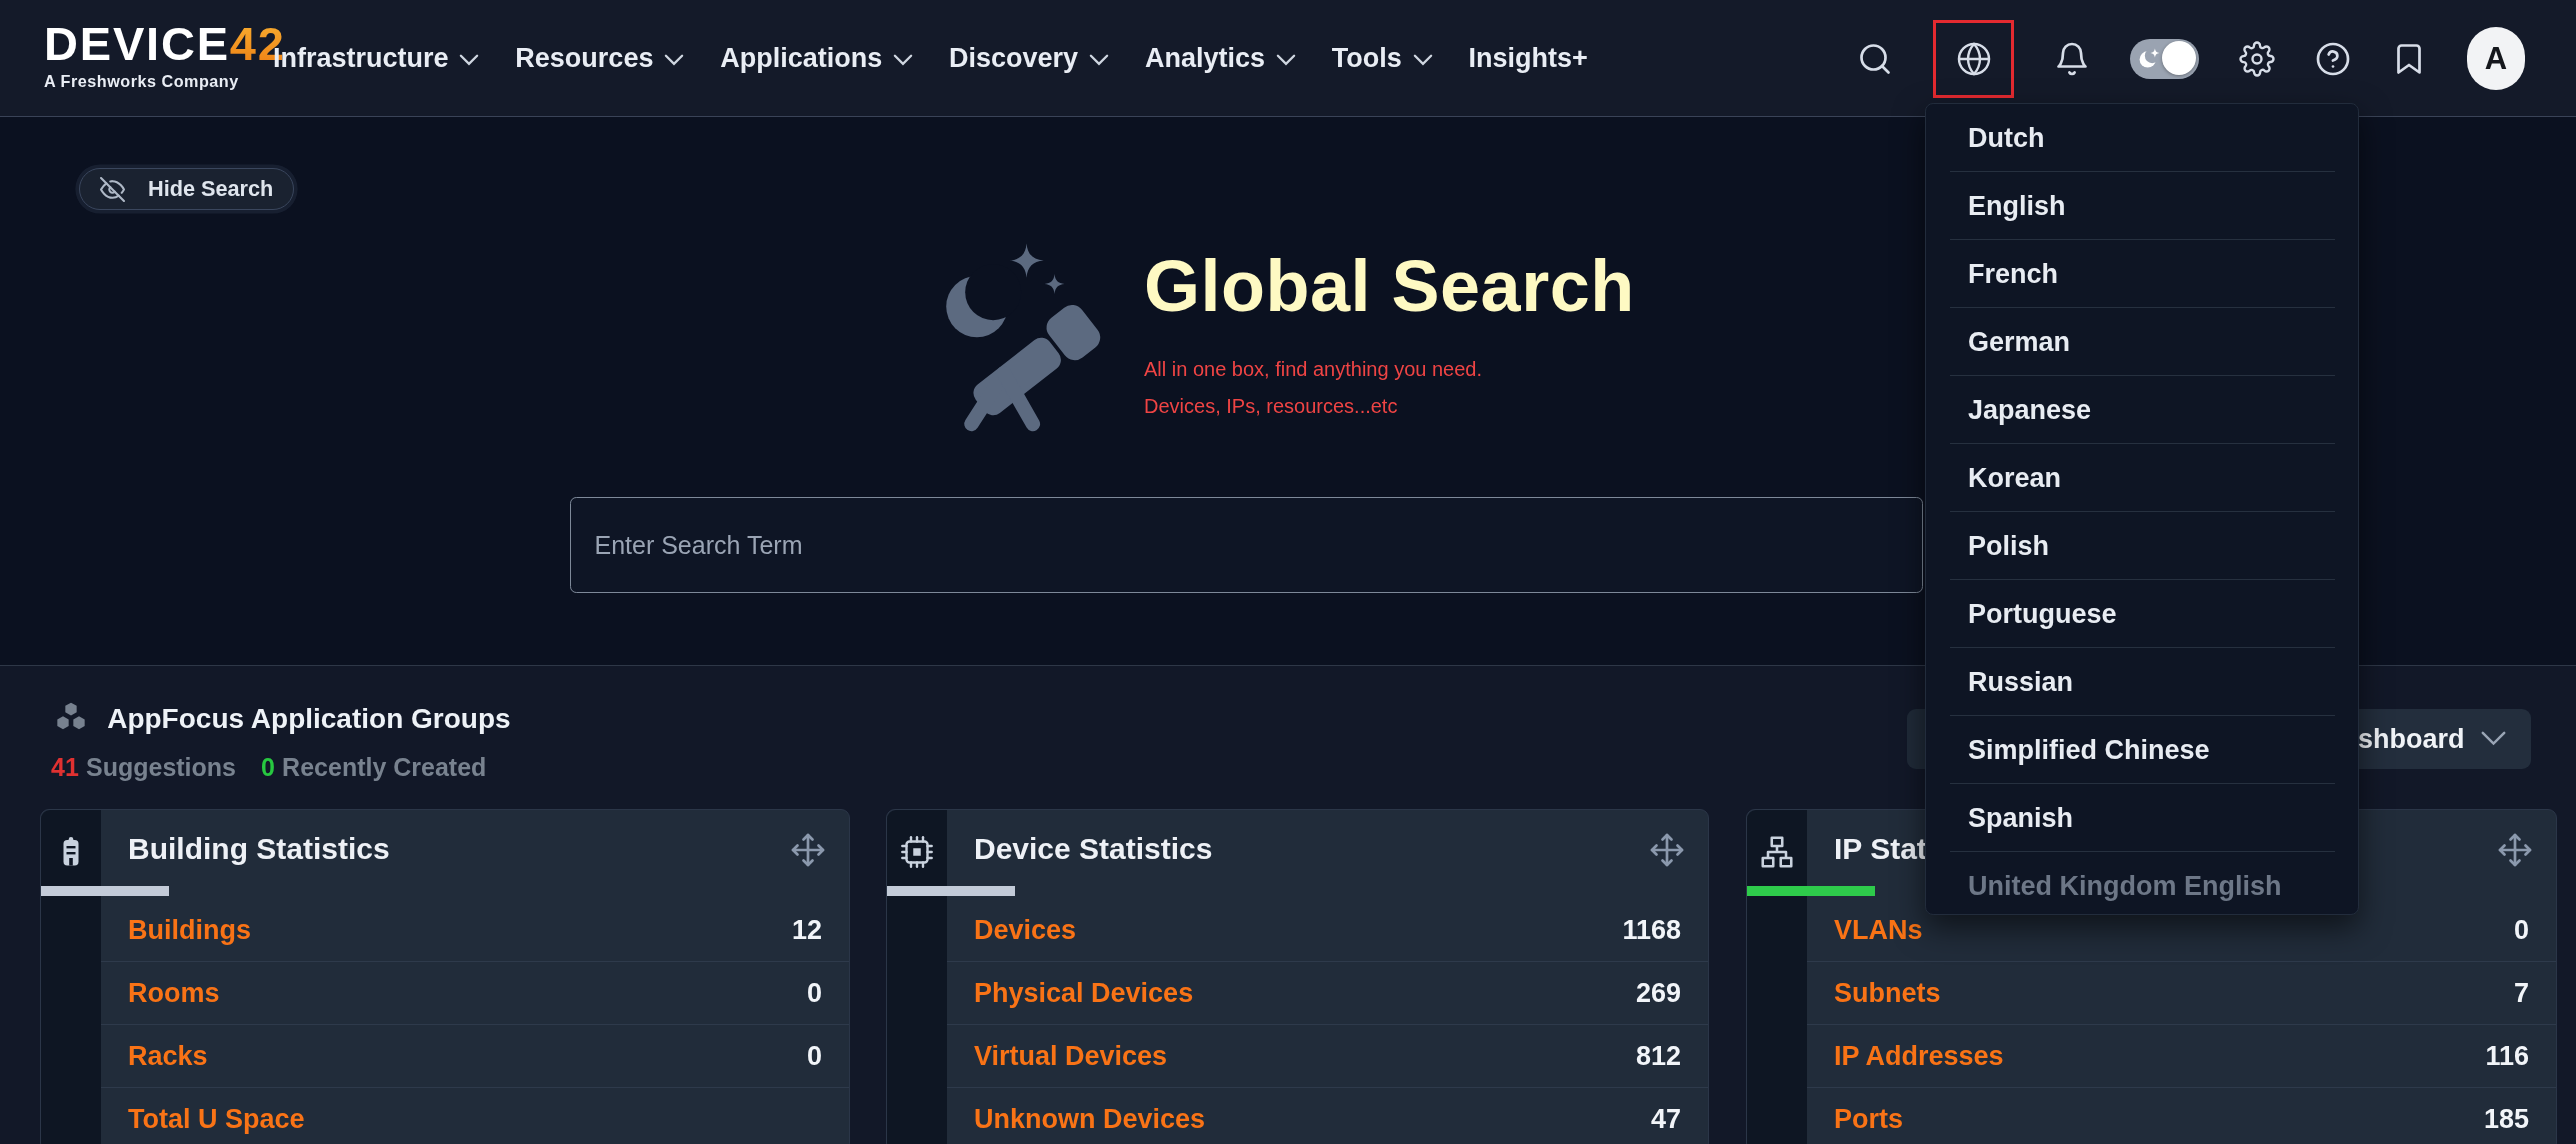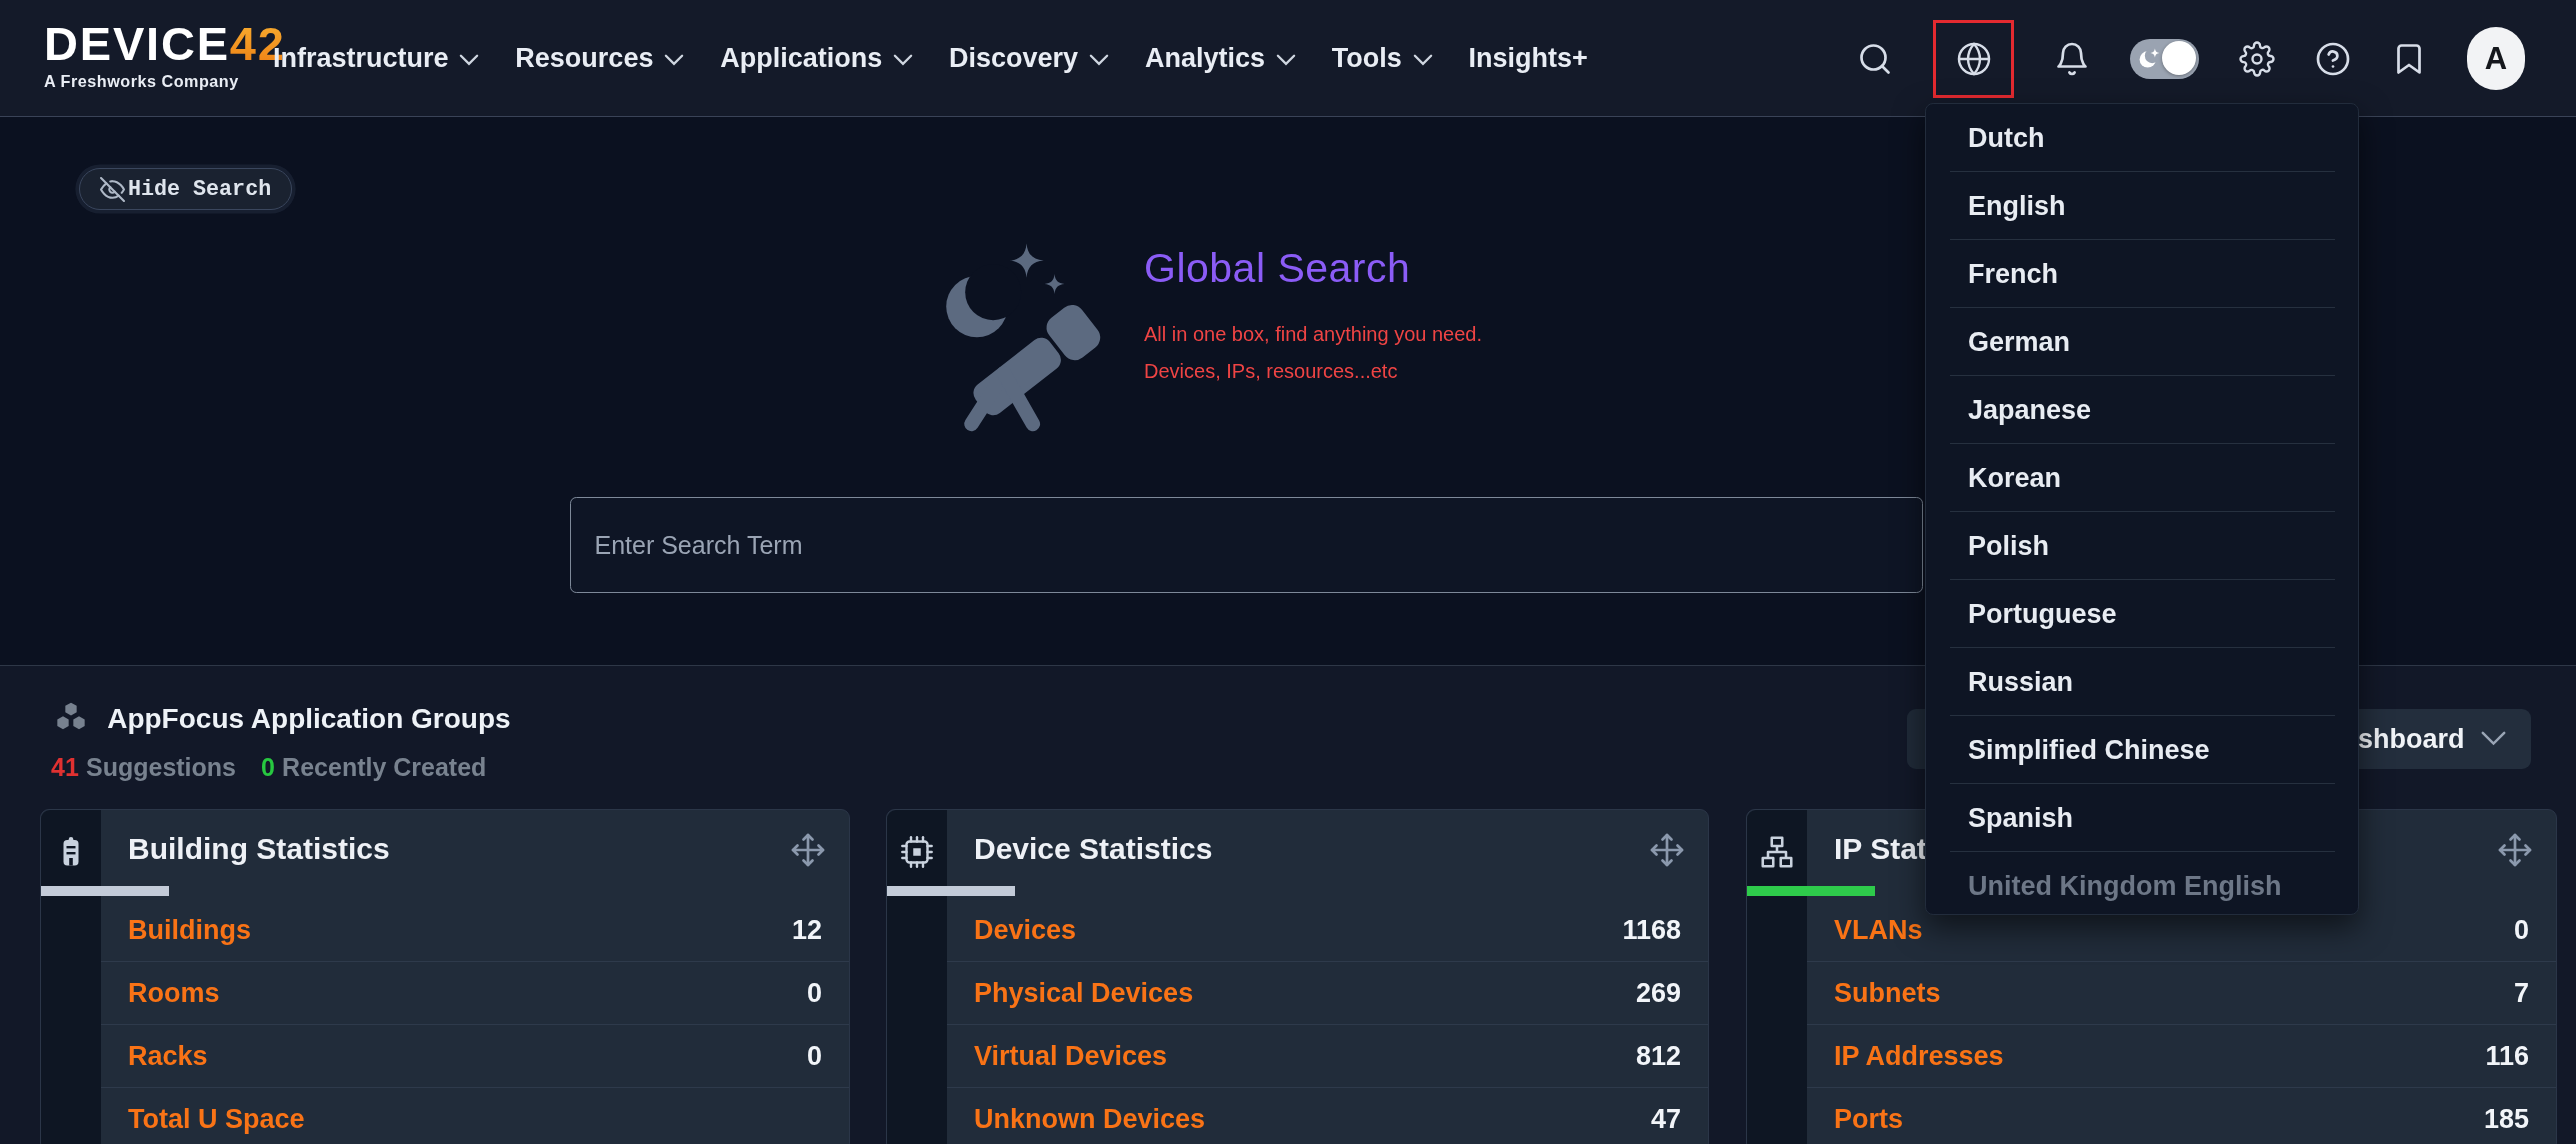--- a/index.html
+++ b/index.html
@@ -38,28 +38,28 @@
     display:flex; align-items:center; justify-content:center; font-size:31px; font-weight:700; cursor:pointer;
   }
 
   
   .hero {
     position:absolute; left:0; top:117px; width:2576px; height:549px;
     background:#0b1120; border-bottom:1.8px solid #2e3747;
   }
   .hide-search {
     position:absolute; left:79px; top:51px; height:42px; padding:0 20px;
-    display:flex; align-items:center; gap:3px;
+    display:flex; align-items:center; gap:23px;
     background:#1a2230; border:0.9px solid #3a465d; border-radius:21px;
     box-shadow:0 0 0 3.6px rgba(140,160,200,0.10);
-    font-size:21.7px; font-weight:700; color:#dfe5ed; cursor:pointer;font-family:Liberation Mono, monospace;
+    font-size:21.7px; font-weight:700; color:#dfe5ed; cursor:pointer;
   }
   .hero-figure { position:absolute; left:939px; top:119px; }
   .hero-text { position:absolute; left:1144px; top:128px; }
-  .hero-title { font-size:41px; font-weight:400; color:#8b5cf6; letter-spacing:0.5px; }
+  .hero-title { font-size:72px; font-weight:700; color:#fef9c3; letter-spacing:0.5px; }
   .hero-sub { margin-top:23.5px; font-size:20px; font-weight:400; color:#ef4444; line-height:37px; }
   .search-input {
     position:absolute; left:570px; top:380px; width:1353px; height:96px;
     background:#0e1525; border:1.4px solid #7e8999; border-radius:6.3px;
     padding:0 23.5px; font-size:25px; color:#e6eaf2; outline:none;
     font-family:"Liberation Sans", sans-serif;
   }
   .search-input::placeholder { color:#9aa4b4; opacity:1; }
 
   

